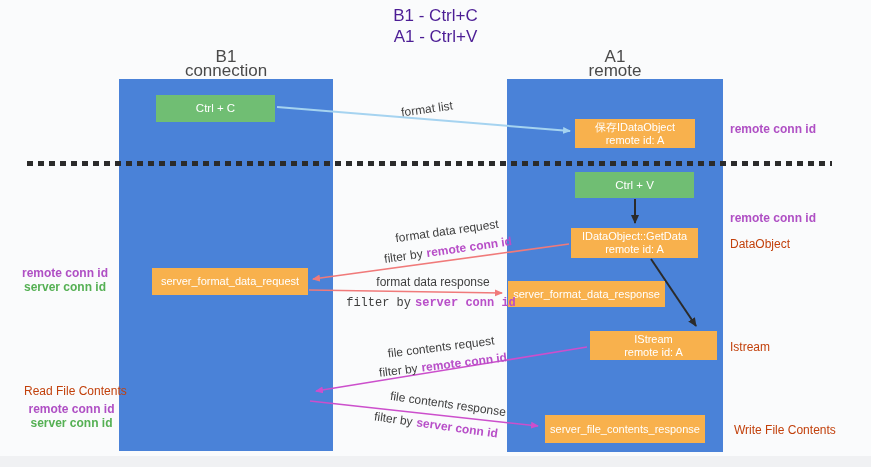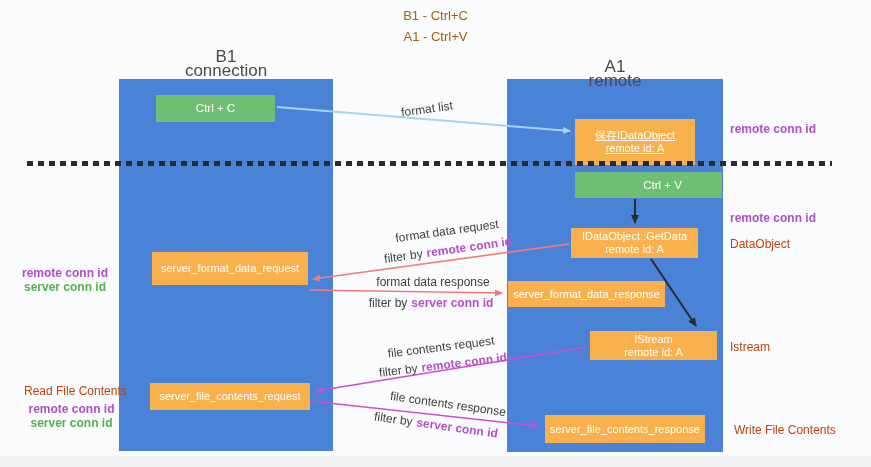--- a/index.html
+++ b/index.html
@@ -1,18 +1,18 @@
 <!DOCTYPE html>
 <html><head>
 <meta charset="utf-8">
 <style>
   html,body{margin:0;padding:0;background:#fafbfc;font-family:"Liberation Sans",sans-serif;}
   #canvas{position:relative;width:871px;height:467px;background:#fafbfc;overflow:hidden;}
   .abs{position:absolute;}
-  .title-line{width:100%;text-align:center;color:#a16207;font-size:13px;line-height:20px;}
+  .title-line{width:100%;text-align:center;color:#4c1d95;font-size:17px;line-height:20px;}
   .col-header{text-align:center;color:#4a4a4a;font-size:17px;line-height:14px;white-space:pre-line;z-index:5;}
   .column{background:#4A82D8;z-index:1;}
   .dashed-line{height:5px;background:repeating-linear-gradient(90deg,#2b2b2b 0 6px,transparent 6px 11px);z-index:6;}
   .node{z-index:4;display:flex;flex-direction:column;align-items:center;justify-content:center;
         color:#fff;font-size:11.5px;line-height:13px;text-align:center;white-space:nowrap;}
   .node.green{background:#70BE73;}
   .node.orange{background:#F8B14D;font-size:11px;}
   .side-label{z-index:5;font-size:12px;color:#c2410c;white-space:nowrap;}
   .side-label.purple{color:#AF4FC4;font-weight:bold;}
   .side-label.green{color:#55B054;font-weight:bold;}
@@ -27,21 +27,21 @@
 </style>
 </head>
 <body>
 
 <div id="canvas">
 
   <div class="abs title-line" style="top:6px;">B1 - Ctrl+C</div>
   <div class="abs title-line" style="top:27px;">A1 - Ctrl+V</div>
 
   <div class="abs col-header" style="left:119px;top:50px;width:214px;"><span>B1</span><br><span>connection</span></div>
-  <div class="abs col-header" style="left:507px;top:60px;width:216px;"><span>A1</span><br><span>remote</span></div>
+  <div class="abs col-header" style="left:507px;top:50px;width:216px;"><span>A1</span><br><span>remote</span></div>
 
   <div class="abs column" style="left:119px;top:79px;width:214px;height:372px;"></div>
   <div class="abs column" style="left:507px;top:79px;width:216px;height:373px;"></div>
 
   <div class="abs dashed-line" style="left:27px;top:161px;width:805px;"></div>
 
   <svg id="arrows" width="871" height="467" viewBox="0 0 871 467">
     <defs>
       <marker id="mBlue" markerWidth="9" markerHeight="8" refX="7" refY="3.5" orient="auto" markerUnits="userSpaceOnUse">
         <path d="M0,0 L8,3.5 L0,7 z" fill="#A5D3F0"></path>
@@ -62,50 +62,47 @@
     <line x1="569" y1="244" x2="313" y2="279" stroke-width="1.6" marker-end="url(#mRed)" stroke="#F07A7A"></line>
     <line x1="309" y1="290" x2="502" y2="293" stroke-width="1.6" marker-end="url(#mRed)" stroke="#F07A7A"></line>
     <line x1="587" y1="347" x2="316" y2="391" stroke-width="1.6" marker-end="url(#mMagenta)" stroke="#CC4FCC"></line>
     <line x1="310" y1="401" x2="538" y2="426" stroke-width="1.6" marker-end="url(#mMagenta)" stroke="#CC4FCC"></line>
   </svg>
 
   <div class="abs node green" style="left:156px;top:95px;width:119px;height:27px;">
       <span>Ctrl + C</span>
     </div>
 
-  <div class="abs node orange" style="left:575px;top:119px;width:120px;height:46px;text-decoration:underline;">
+  <div class="abs node orange" style="left:575px;top:119px;width:120px;height:29px;">
     <span>保存IDataObject</span>
     <span>remote id: A</span>
   </div>
 
-  <div class="abs node green" style="left:575px;top:172px;width:119px;height:26px;padding-left:28px;">
+  <div class="abs node green" style="left:575px;top:172px;width:119px;height:26px;">
       <span>Ctrl + V</span>
     </div>
 
   <div class="abs node orange" style="left:571px;top:228px;width:127px;height:30px;">
     <span>IDataObject::GetData</span>
     <span>remote id: A</span>
   </div>
 
-  <div class="abs node orange" style="left:152px;top:252px;width:156px;height:33px;">
+  <div class="abs node orange" style="left:152px;top:268px;width:156px;height:27px;">
       <span>server_format_data_request</span>
     </div>
 
   <div class="abs node orange" style="left:508px;top:281px;width:157px;height:26px;">
       <span>server_format_data_response</span>
     </div>
 
   <div class="abs node orange" style="left:590px;top:331px;width:127px;height:29px;">
     <span>IStream</span>
     <span>remote id: A</span>
   </div>
 
-  <div class="abs node orange" style="left:150px;top:383px;width:160px;height:27px;">
-      <span>server_file_contents_request</span>
-    </div>
 
   <div class="abs node orange" style="left:545px;top:415px;width:160px;height:28px;">
       <span>server_file_contents_response</span>
     </div>
 
   <div class="abs side-label purple" style="left:730px;top:122px;">remote conn id</div>
   <div class="abs side-label purple" style="left:730px;top:211px;">remote conn id</div>
   <div class="abs side-label" style="left:730px;top:237px;">DataObject</div>
   <div class="abs side-label" style="left:730px;top:340px;">Istream</div>
   <div class="abs side-label" style="left:734px;top:423px;text-align:center;">Write File Contents</div>
@@ -115,21 +112,21 @@
   <div class="abs side-label ctr" style="left:24px;top:384px;width:95px;">Read File Contents</div>
   <div class="abs side-label purple ctr" style="left:24px;top:402px;width:95px;">remote conn id</div>
   <div class="abs side-label green ctr" style="left:24px;top:416px;width:95px;">server conn id</div>
 
   <div class="abs mid-label rot-m8" style="left:427px;top:109px;">format list</div>
 
   <div class="abs mid-label rot-m8" style="left:447px;top:231px;">format data request</div>
   <div class="abs mid-label rot-m8" style="left:448px;top:250px;"><span>filter by</span><span class="filter-val">remote conn id</span></div>
 
   <div class="abs mid-label" style="left:433px;top:282px;">format data response</div>
-  <div class="abs mid-label" style="left:431px;top:303px;"><span>filter by</span><span class="filter-val">server conn id</span></div>
+  <div class="abs mid-label" style="left:431px;top:303px;font-family:Liberation Mono, monospace;"><span>filter by</span><span class="filter-val">server conn id</span></div>
 
   <div class="abs mid-label rot-m7" style="left:441px;top:347px;">file contents request</div>
   <div class="abs mid-label rot-m7" style="left:443px;top:365px;"><span>filter by</span><span class="filter-val">remote conn id</span></div>
 
   <div class="abs mid-label rot-p8" style="left:448px;top:404px;">file contents response</div>
   <div class="abs mid-label rot-p8" style="left:436px;top:425px;"><span>filter by</span><span class="filter-val">server conn id</span></div>
 
   <div class="abs footer-band"></div>
 
 </div>

